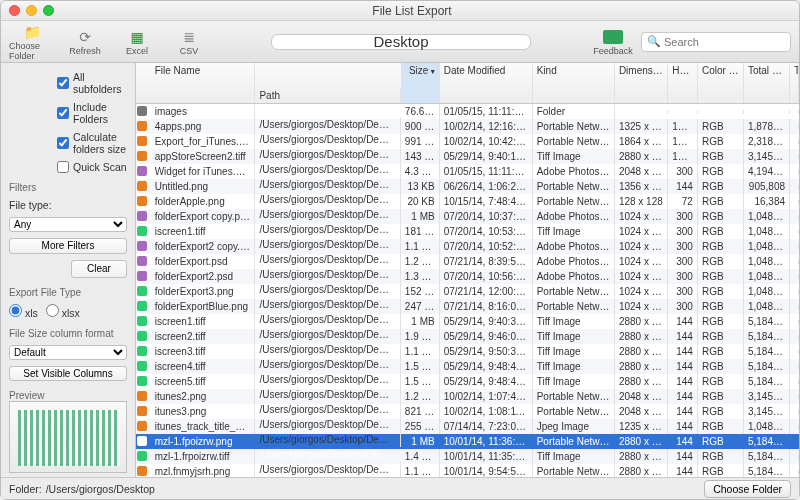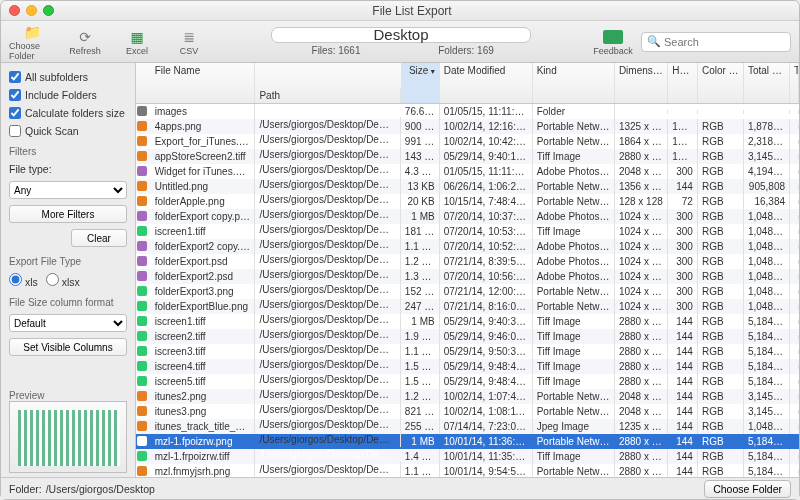--- a/index.html
+++ b/index.html
@@ -22,21 +22,21 @@
   .ic-feedback{background:#2fa35a;width:20px;height:14px;border-radius:2px;}
   .toolbar-center{ flex:1; display:flex; flex-direction:column; align-items:center; gap:2px; margin:0 40px;}
   .pathbox{ width:260px; height:16px; background:#fff; border:1px solid #c8c8c8; border-radius:7px; font-size:15px; text-align:center; line-height:14px; color:#333;}
   .countbox{ width:260px; display:flex; font-size:10px; color:#555;}
   .countbox span{flex:1; text-align:center;}
   .searchwrap{ position:relative; width:150px;}
   .search{ width:150px; height:20px; border:1px solid #c8c8c8; border-radius:4px; padding-left:22px; font-size:11px; background:#fff;}
   .searchwrap::before{content:"🔍"; position:absolute; left:6px; top:3px; font-size:11px; color:#888;}
   .content{ flex:1; display:flex; overflow:hidden;}
   .sidebar{ width:135px; background:#ececec; border-right:1px solid #c8c8c8; padding:8px 8px 4px 8px; display:flex; flex-direction:column; gap:6px; font-size:10.5px; color:#333;}
-  .chk{display:flex; align-items:center; gap:4px;}
+  .chk{display:flex; align-items:center; gap:4px;margin-left:48px;}
   .chk input{accent-color:#2e74d2;width:12px;height:12px;}
   .sec-label{color:#666; font-size:10px; margin-top:3px;}
   select.sidebar-sel, .btn-sm{ width:100%; height:18px; font-size:10px; border:1px solid #c0c0c0; border-radius:3px; background:#fff;}
   .btn-sm{ background:linear-gradient(#fdfdfd,#f0f0f0); cursor:pointer;}
   .btn-sm.small{width:56px; float:right;}
   .radio-row{display:flex; gap:8px; align-items:center;}
   .radio-row input{accent-color:#2e74d2;}
   .preview-box{ flex:0 0 auto; margin-top:auto;}
   .preview-img{width:118px; height:72px; background:linear-gradient(#fafafa,#eaeaea); border:1px solid #c0c0c0; position:relative;}
   .preview-img::before{content:""; position:absolute; left:8px; top:8px; width:102px; height:56px; background:repeating-linear-gradient(90deg,#4a7,#4a7 3px,#fff 3px,#fff 6px),linear-gradient(#fff,#fff); background-blend-mode:normal; opacity:0.8;}
@@ -95,24 +95,20 @@
       <div class="tic ic-excel">▦</div>
       <span>Excel</span>
     </div>
     <div class="tbtn">
       <div class="tic ic-csv">≣</div>
       <span>CSV</span>
     </div>
 
     <div class="toolbar-center">
       <div class="pathbox">Desktop</div>
-      <div class="countbox">
-        <span>Files: 1661</span>
-        <span>Folders: 169</span>
-      </div>
     </div>
 
     <div class="tbtn">
       <div class="tic">
           <div class="ic-feedback"></div>
         </div>
       <span>Feedback</span>
     </div>
     <div class="searchwrap">
       <input class="search" placeholder="Search" style="">

